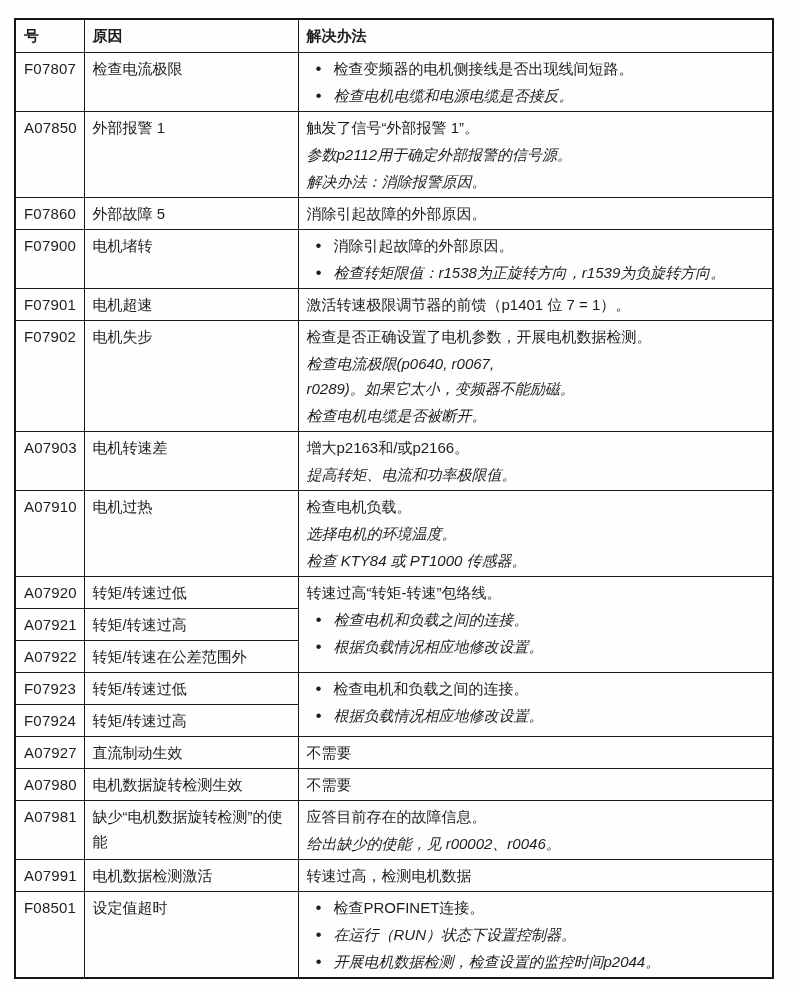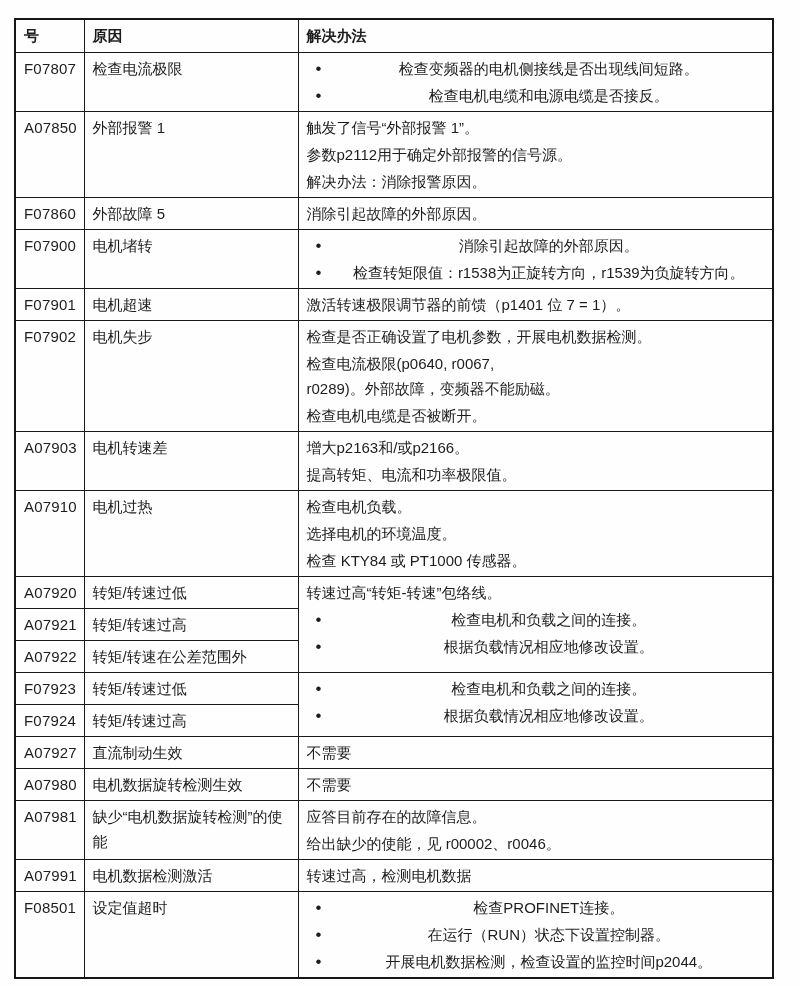--- a/index.html
+++ b/index.html
@@ -43,25 +43,25 @@
     height: 26px;
   }
   td.col-code {
     letter-spacing: 0.2px;
   }
   .sol-item {
     white-space: pre-wrap;
   }
   .sol-item + .sol-item {
     margin-top: 2px;
+    font-style: italic;
   }
   .sol-item.bullet {
     position: relative;
     padding-left: 27px;
-    text-align: center;
   }
   .sol-item.bullet::before {
     content: "\2022";
     position: absolute;
     left: 9px;
     top: 0;
     line-height: 25px;
     font-size: 17px;
   }
 </style>
@@ -121,21 +121,21 @@
           <td class="col-solution">
             <div class="sol-item">激活转速极限调节器的前馈（p1401 位 7 = 1）。</div>
           </td>
         </tr>
         <tr>
           <td class="col-code">F07902</td>
           <td class="col-cause">电机失步</td>
           <td class="col-solution">
             <div class="sol-item">检查是否正确设置了电机参数，开展电机数据检测。</div>
             <div class="sol-item">检查电流极限(p0640, r0067,
-r0289)。外部故障，变频器不能励磁。</div>
+r0289)。如果它太小，变频器不能励磁。</div>
             <div class="sol-item">检查电机电缆是否被断开。</div>
           </td>
         </tr>
         <tr>
           <td class="col-code">A07903</td>
           <td class="col-cause">电机转速差</td>
           <td class="col-solution">
             <div class="sol-item">增大p2163和/或p2166。</div>
             <div class="sol-item">提高转矩、电流和功率极限值。</div>
           </td>

